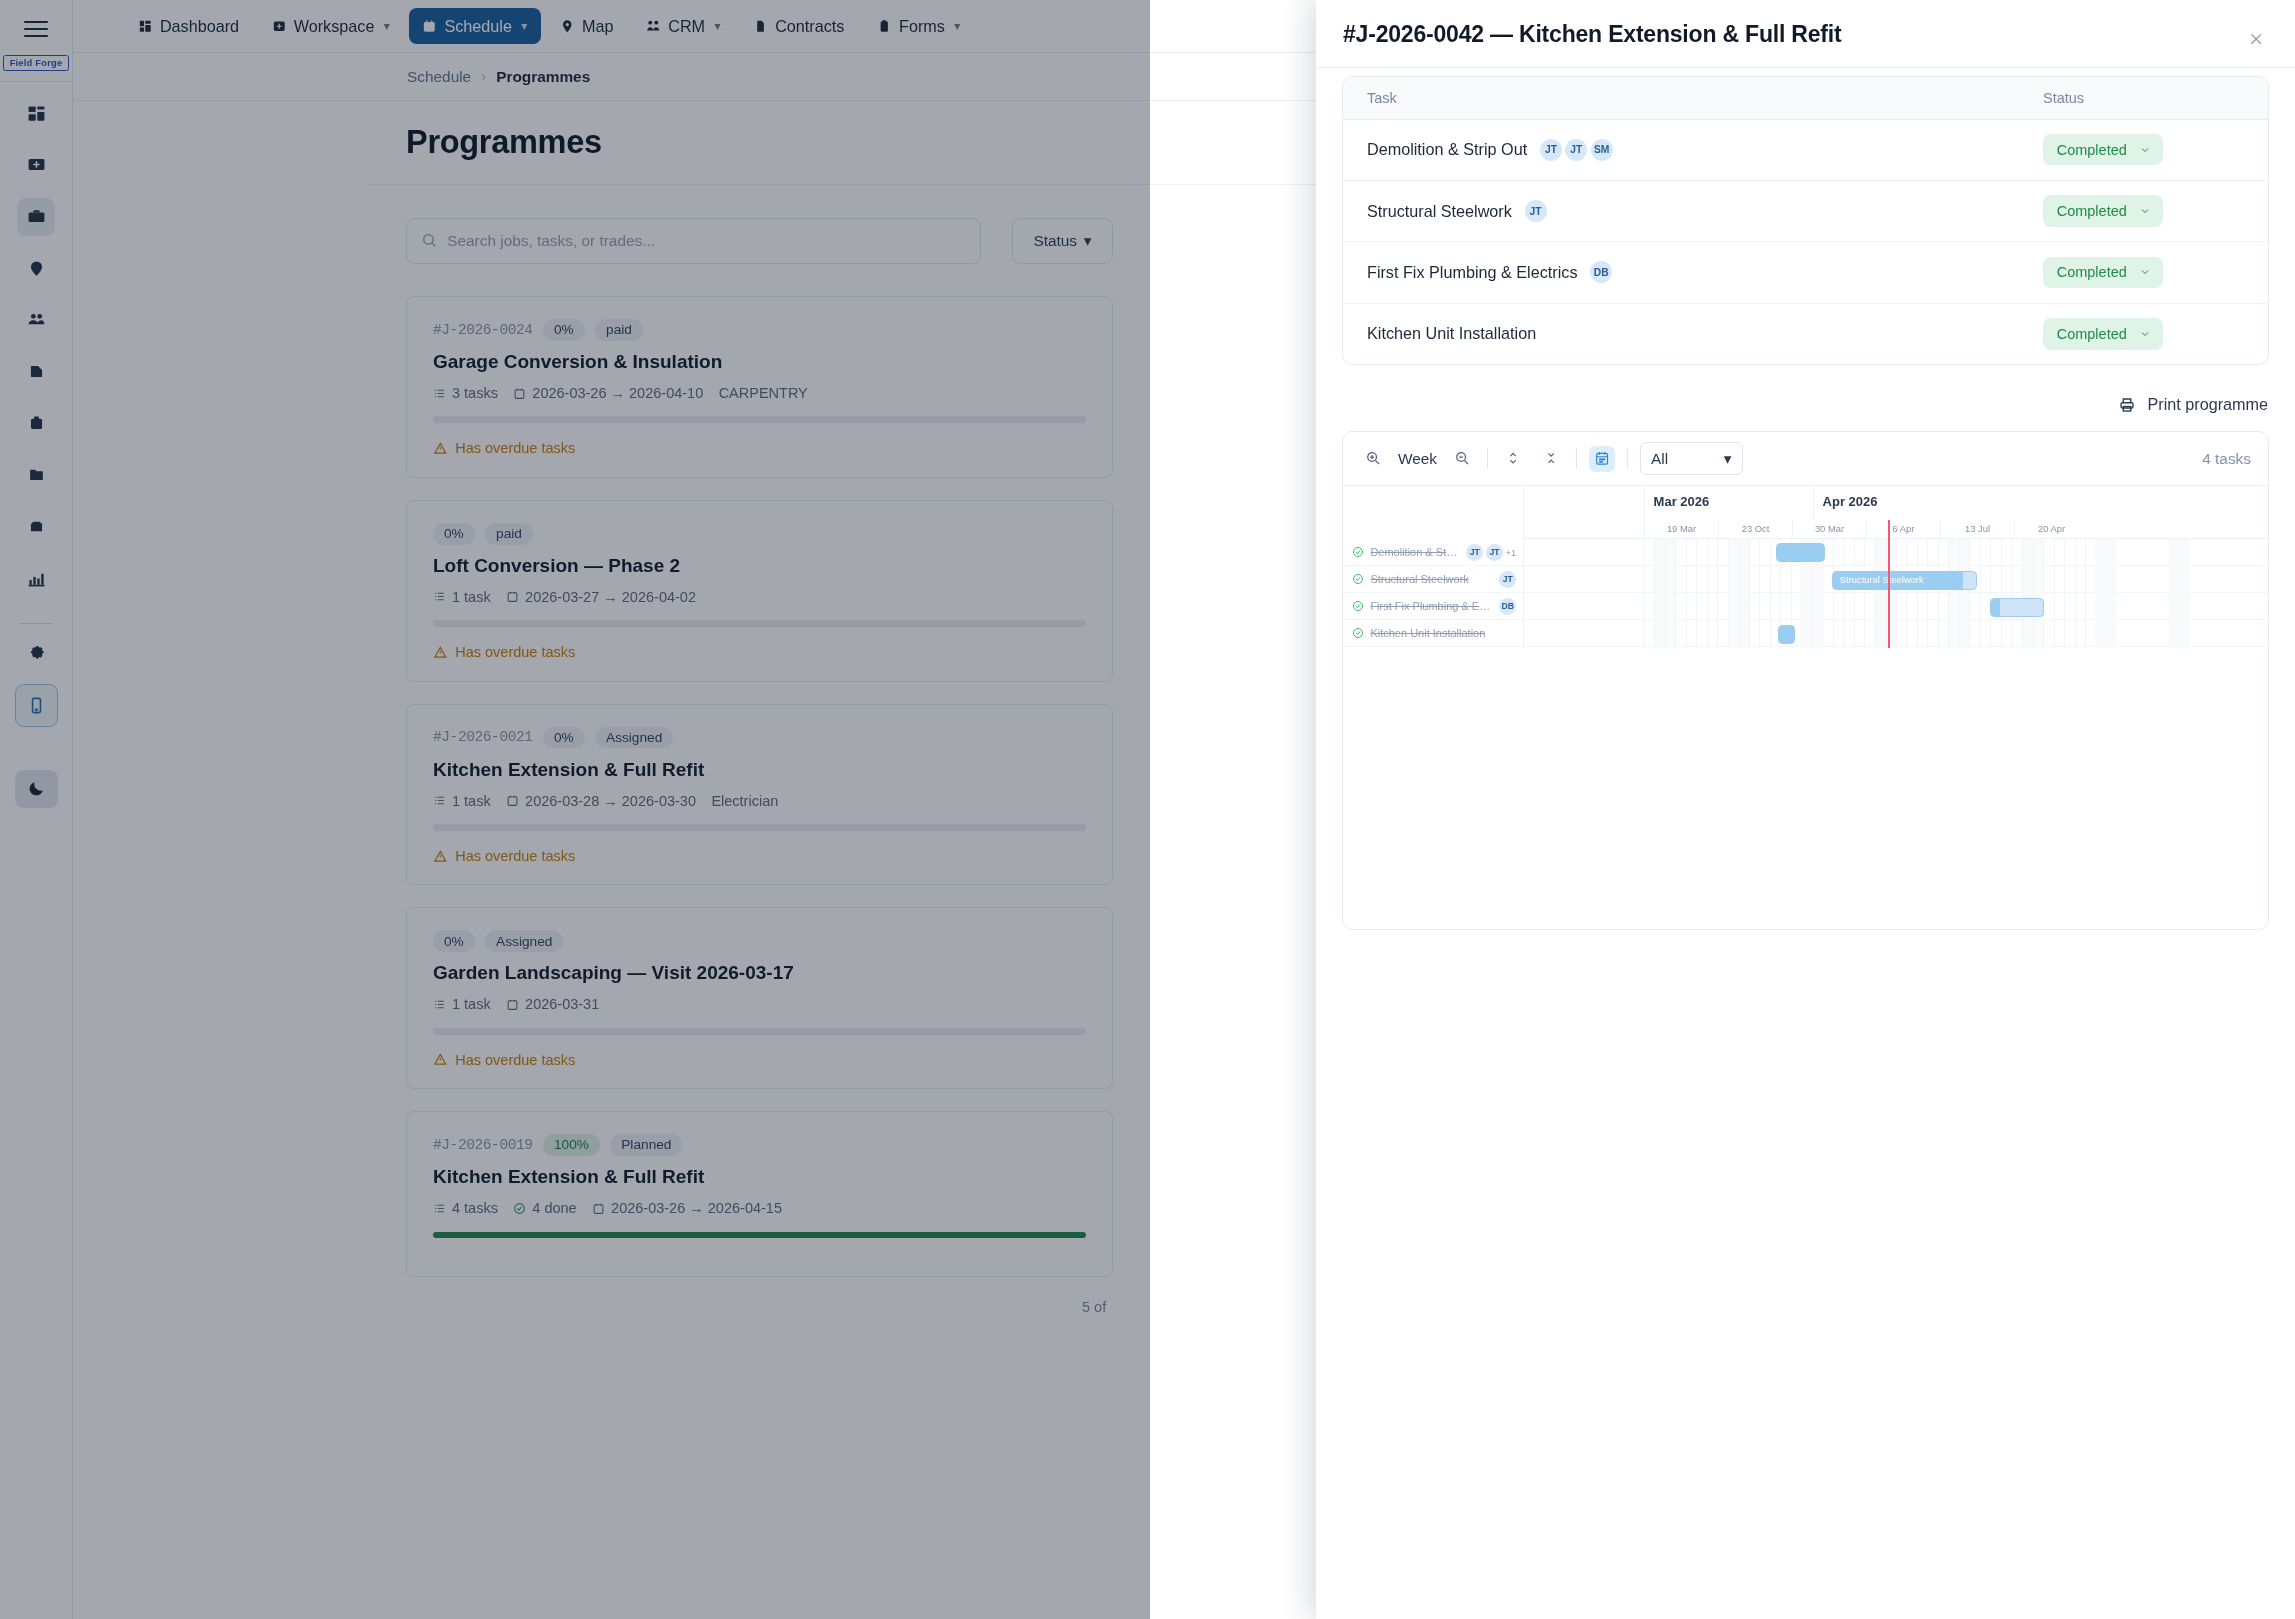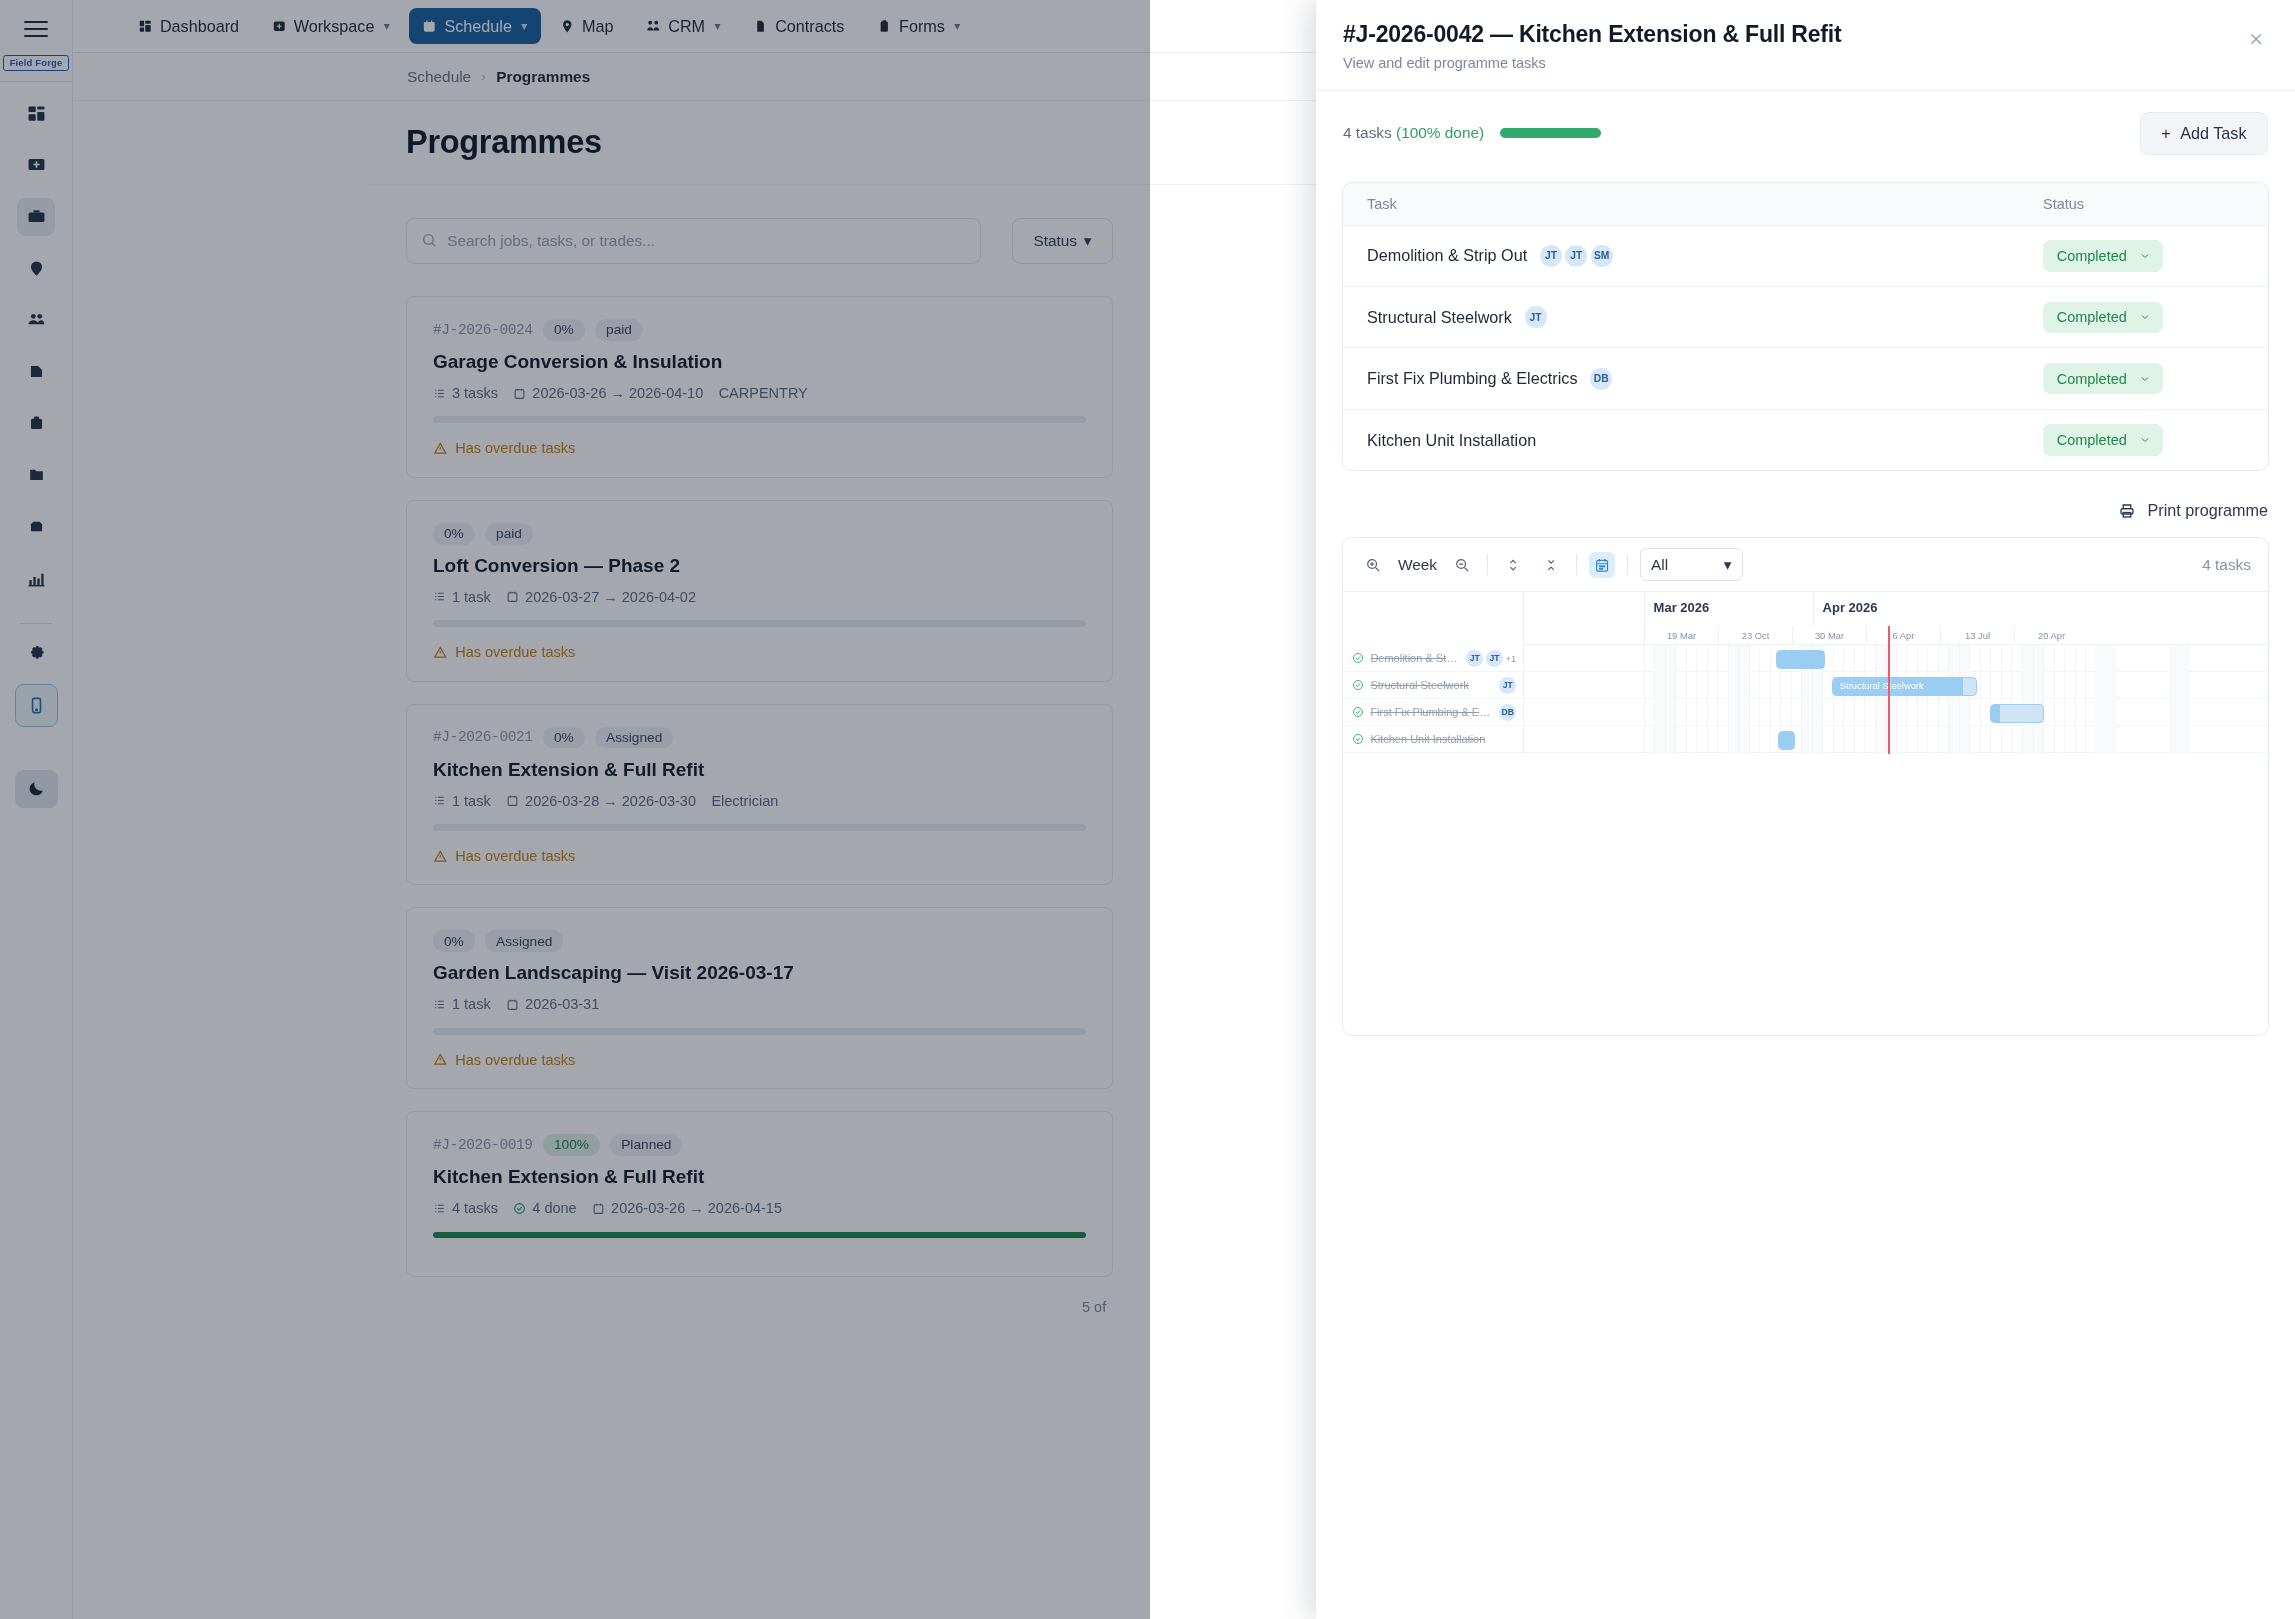--- a/index.html
+++ b/index.html
@@ -540,40 +540,27 @@
       <div class="pager">5 of</div>
     </div>
   </div>
 
   <div class="dim-overlay"></div>
 
   <div class="drawer">
 
     <div class="drawer-head">
       <div class="drawer-title">#J-2026-0042 — Kitchen Extension &amp; Full Refit</div>
-      <div class="drawer-sub">View and edit programme tasks</div>
       <div class="drawer-close">
         <svg viewBox="0 0 24 24" fill="none" stroke="currentColor" stroke-width="2">
             <path d="M5 5l14 14M19 5L5 19"></path>
           </svg>
       </div>
     </div>
 
-    <div class="summary-row">
-      <div class="summary-text">
-        <span>4 tasks </span><span class="pct">(100% done)</span>
-      </div>
-      <div class="summary-bar">
-          <div id="summary-fill" style="width: 100%;"></div>
-        </div>
-      <div class="add-task-btn">
-        <span>+</span>
-        <span>Add Task</span>
-      </div>
-    </div>
 
     <div class="task-table">
       <div class="tt-head">
         <div class="tt-col-task">Task</div>
         <div>Status</div>
       </div>
       <div id="task-rows">
   <div class="tt-row">
     <div class="tt-task">
       <span>Demolition &amp; Strip Out</span>

